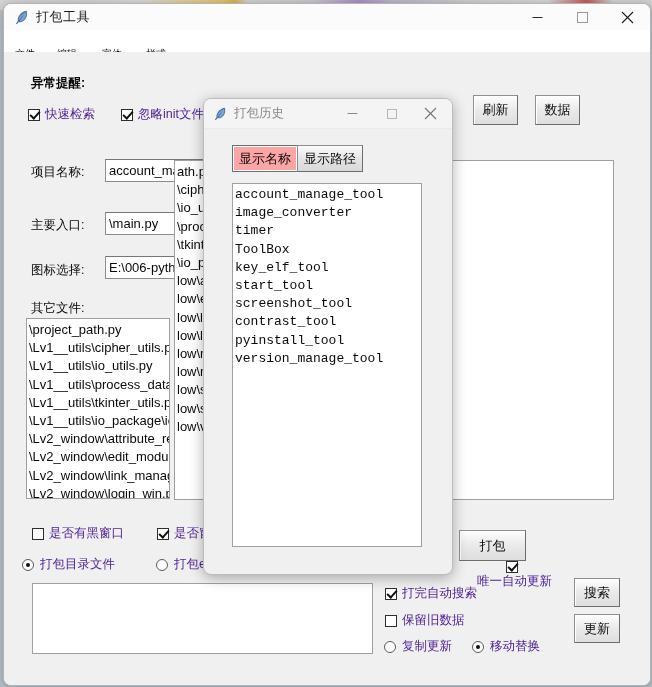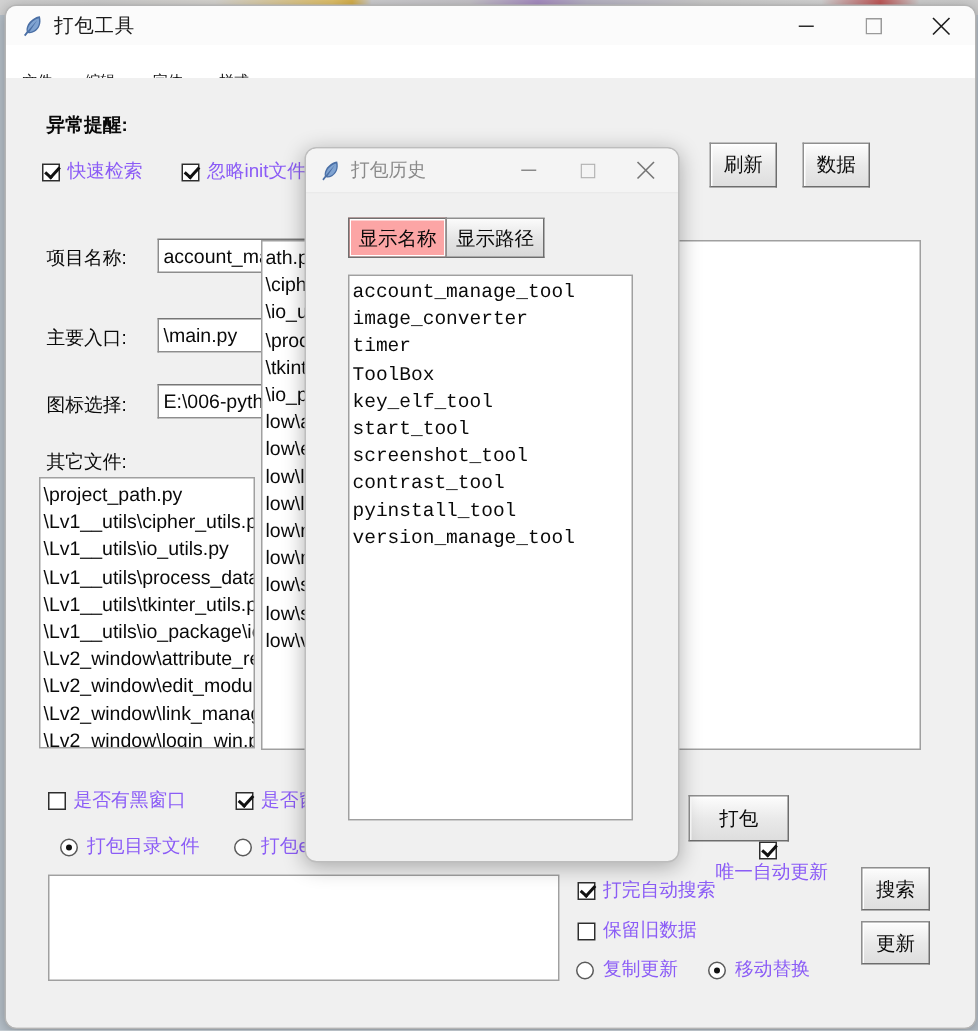--- a/index.html
+++ b/index.html
@@ -102,21 +102,21 @@
     background: linear-gradient(#fdfdfd, #e9e9e9 52%, #dedede);
     border: 1px solid #8f8f8f;
     border-right-color: #6d6d6d; border-bottom-color: #6d6d6d;
     box-shadow: inset 1px 1px 0 #ffffff;
     font-size: 13px; color: #0a0a0a;
     display: flex; align-items: center; justify-content: center;
     box-sizing: border-box;
   }
 
   .chk, .rad {
-    position: absolute; font-size: 12.5px; color: #8b5cf6;
+    position: absolute; font-size: 12.5px; color: #4c1d95;
     white-space: nowrap; display: flex; align-items: center;
   }
   .box {
     width: 12px; height: 12px; border: 1px solid #2e2e2e;
     background: #ffffff; margin-right: 5px;
     position: relative; flex: 0 0 auto; box-sizing: border-box;
   }
   .box.on::after {
     content: "";
     position: absolute; left: 3px; top: -1px;
@@ -278,21 +278,21 @@
         </div>
 
       <div class="chk" style="left:28px; top:473px;">
         <span class="box"></span>
         <span>是否有黑窗口</span>
       </div>
       <div class="chk" style="left:153px; top:473px;">
         <span class="box on"></span>
         <span>是否窗</span>
       </div>
-      <div class="rad" style="left:36px; top:504px;align-items:center;">
+      <div class="rad" style="left:18px; top:504px;align-items:center;">
         <span class="circ on"></span>
         <span>打包目录文件</span>
       </div>
       <div class="rad" style="left:152px; top:504px;">
         <span class="circ"></span>
         <span>打包ex</span>
       </div>
 
       <div class="pbtn" style="left:455px; top:478px; width:67px; height:31px;">打包</div>
 

